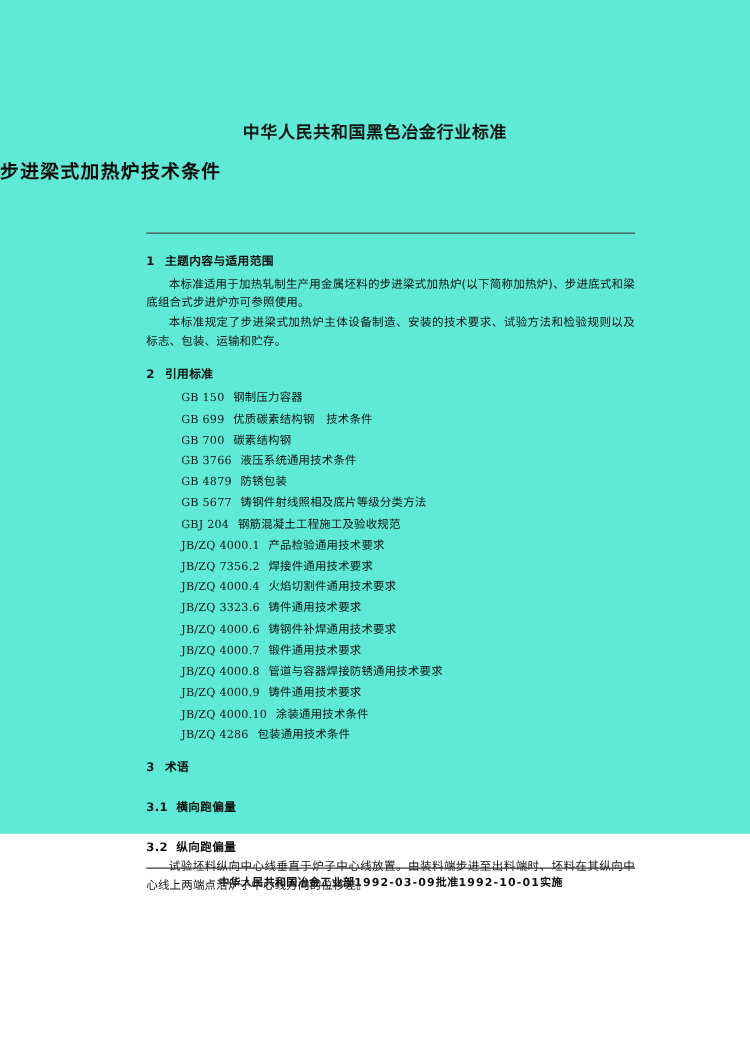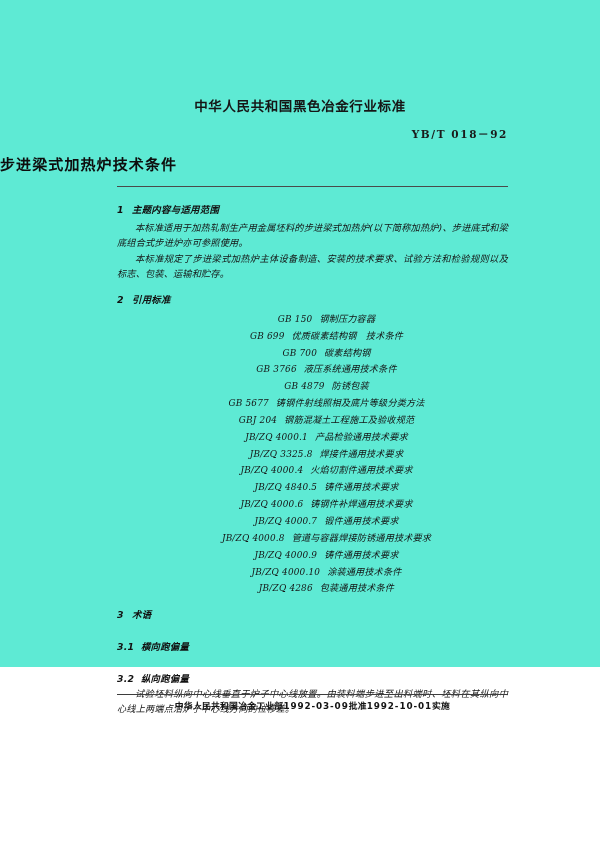--- a/index.html
+++ b/index.html
@@ -71,21 +71,20 @@
     height: 0;
     border-top: 1.6px solid #4a4a4a;
   }
 
   
   .body-area {
     position: absolute;
     left: 117px;
     top: 203px;
     width: 391px;
-    font-style: italic;
   }
 
   .sec-head {
     font-size: 9.4px;
     font-weight: bold;
     color: #111111;
     letter-spacing: 0.3px;
     margin: 0 0 4px 0;
     line-height: 1.5;
   }
@@ -116,21 +115,20 @@
   .sub-head .num {
     display: inline-block;
     min-width: 24px;
   }
 
   
   .ref-list {
     margin: 4px 0 0 0;
     padding: 0;
     list-style: none;
-    text-align: center;
   }
   .ref-item {
     display: block;
     font-size: 9.1px;
     line-height: 1.78;
     color: #121212;
     padding-left: 28px;
     white-space: nowrap;
   }
   .ref-code {
@@ -174,23 +172,20 @@
     letter-spacing: 0.9px;
   }
 </style>
 </head>
 <body>
 
 <div class="page">
 
   <div class="doc-header">
     <div class="std-series">中华人民共和国黑色冶金行业标准</div>
-    <div class="std-number-row">
-      <span class="std-number">YB/T  018－92</span>
-    </div>
     <div class="doc-title">步进梁式加热炉技术条件</div>
   </div>
 
   <div class="rule-top"></div>
 
   <div class="body-area">
 
     <div class="sec-head">
       <span class="num">1</span><span>主题内容与适用范围</span>
     </div>
@@ -202,23 +197,23 @@
     </div>
     <div class="ref-list">
       <span class="ref-item"><span class="ref-code">GB 150</span><span class="ref-title">钢制压力容器</span></span>
       <span class="ref-item"><span class="ref-code">GB 699</span><span class="ref-title">优质碳素结构钢　技术条件</span></span>
       <span class="ref-item"><span class="ref-code">GB 700</span><span class="ref-title">碳素结构钢</span></span>
       <span class="ref-item"><span class="ref-code">GB 3766</span><span class="ref-title">液压系统通用技术条件</span></span>
       <span class="ref-item"><span class="ref-code">GB 4879</span><span class="ref-title">防锈包装</span></span>
       <span class="ref-item"><span class="ref-code">GB 5677</span><span class="ref-title">铸钢件射线照相及底片等级分类方法</span></span>
       <span class="ref-item"><span class="ref-code">GBJ 204</span><span class="ref-title">钢筋混凝土工程施工及验收规范</span></span>
       <span class="ref-item"><span class="ref-code">JB/ZQ 4000.1</span><span class="ref-title">产品检验通用技术要求</span></span>
-      <span class="ref-item"><span class="ref-code">JB/ZQ 3325.8</span><span class="ref-title">焊接件通用技术要求</span></span>
+      <span class="ref-item"><span class="ref-code">JB/ZQ 7356.2</span><span class="ref-title">焊接件通用技术要求</span></span>
       <span class="ref-item"><span class="ref-code">JB/ZQ 4000.4</span><span class="ref-title">火焰切割件通用技术要求</span></span>
-      <span class="ref-item"><span class="ref-code">JB/ZQ 4840.5</span><span class="ref-title">铸件通用技术要求</span></span>
+      <span class="ref-item"><span class="ref-code">JB/ZQ 3323.6</span><span class="ref-title">铸件通用技术要求</span></span>
       <span class="ref-item"><span class="ref-code">JB/ZQ 4000.6</span><span class="ref-title">铸钢件补焊通用技术要求</span></span>
       <span class="ref-item"><span class="ref-code">JB/ZQ 4000.7</span><span class="ref-title">锻件通用技术要求</span></span>
       <span class="ref-item"><span class="ref-code">JB/ZQ 4000.8</span><span class="ref-title">管道与容器焊接防锈通用技术要求</span></span>
       <span class="ref-item"><span class="ref-code">JB/ZQ 4000.9</span><span class="ref-title">铸件通用技术要求</span></span>
       <span class="ref-item"><span class="ref-code">JB/ZQ 4000.10</span><span class="ref-title">涂装通用技术条件</span></span>
       <span class="ref-item"><span class="ref-code">JB/ZQ 4286</span><span class="ref-title">包装通用技术条件</span></span>
     </div>
 
     <div class="sec-head spaced">
       <span class="num">3</span><span>术语</span>

